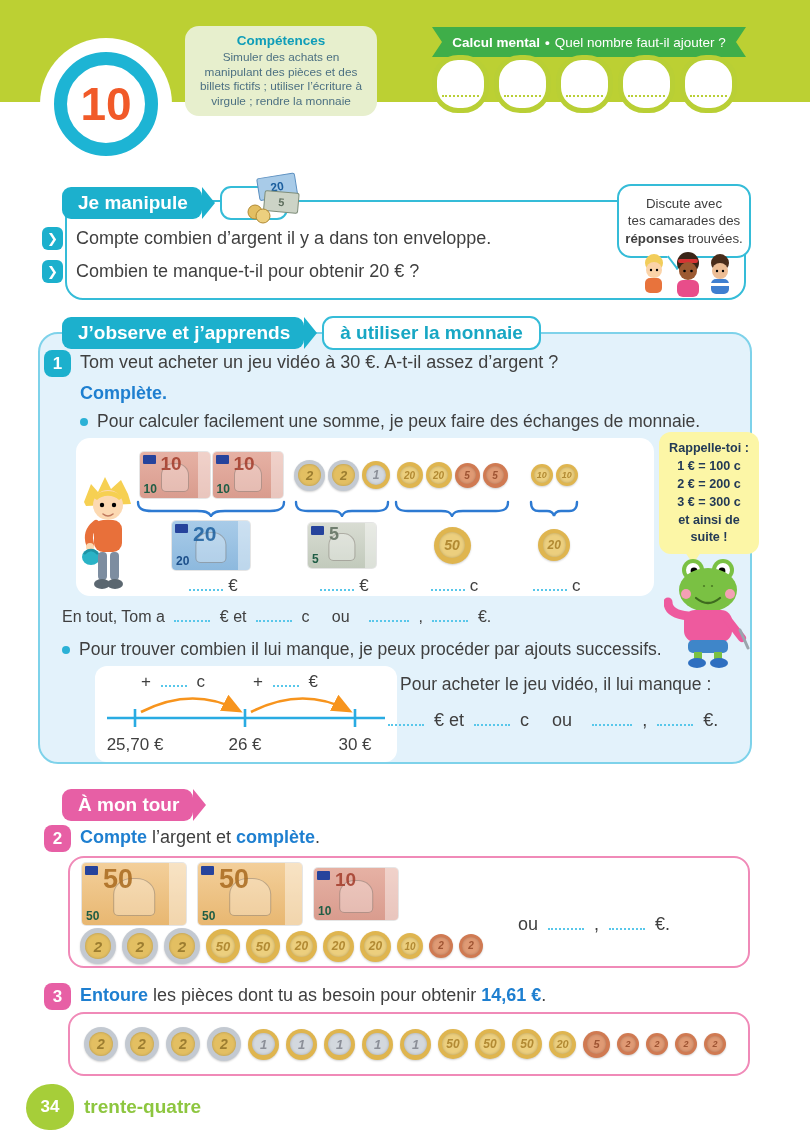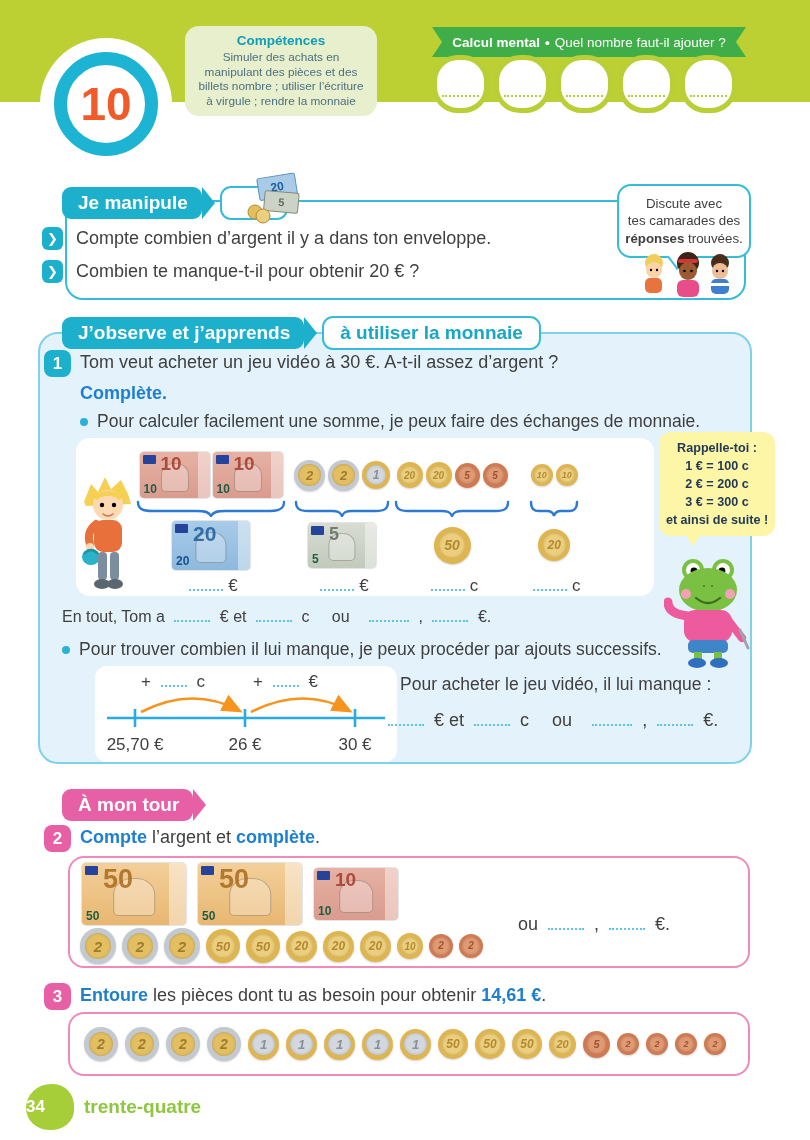--- a/index.html
+++ b/index.html
@@ -62,21 +62,21 @@
 
   .bl{display:inline-block;height:13px;border-bottom:2px dotted #58c7ea;margin:0 5px;vertical-align:baseline}
   .w26{width:26px}.w34{width:34px}.w36{width:36px}.w40{width:40px}.w58{width:58px}
   .sp{margin-left:18px;margin-right:10px}
 
   
   .bubble{left:617px;top:184px;width:134px;background:#fff;border:2.5px solid #35bcd8;border-radius:14px;
           padding:9px 5px;text-align:center;font-size:13.3px;line-height:1.3;z-index:5}
   .bubble::after{content:'';position:absolute;left:50px;bottom:-9px;width:14px;height:14px;background:#fff;
                  border-right:2.5px solid #35bcd8;border-bottom:2.5px solid #35bcd8;transform:rotate(45deg) skew(8deg,8deg)}
-  .ybubble{left:659px;top:432px;width:116px;background:#fcf6a6;border-radius:12px;padding:8px 3px 7px;
+  .ybubble{left:659px;top:432px;width:100px;background:#fcf6a6;border-radius:12px;padding:8px 3px 7px;
            text-align:center;font-weight:bold;font-size:12.6px;line-height:1.42;color:#233a56;z-index:5}
   .ybubble::after{content:'';position:absolute;left:26px;bottom:-10px;
                   border-left:8px solid transparent;border-right:8px solid transparent;border-top:12px solid #fcf6a6}
 
   
   .bill{position:relative;border-radius:4px;flex:0 0 auto;box-shadow:0 0 0 1px rgba(0,0,0,.10)}
   .bill::after{content:'';position:absolute;top:0;right:0;width:16%;height:100%;
                background:rgba(255,255,255,.42);border-radius:0 4px 4px 0}
   .bill .flag{position:absolute;left:3px;top:3px;width:13px;height:9px;background:#26439c;border-radius:1px}
   .bill .big{position:absolute;left:21px;top:1px;font-weight:bold;opacity:.85}
@@ -132,42 +132,42 @@
   .g-bot{height:54px;display:flex;align-items:center;justify-content:center;margin-top:1px}
   .g-ans{margin-top:4px;font-size:17px}
 
   
   .nlbox{left:95px;top:666px;width:302px;height:96px;background:#fff;border-radius:12px}
   .jumplab{position:absolute;font-size:17px;white-space:nowrap}
 
   
   .pageblob{left:26px;top:1084px;width:48px;height:46px;background:#a6ce39;
             border-radius:55% 45% 50% 50% / 55% 50% 45% 50%;
-            display:flex;align-items:center;color:#fff;font-weight:bold;font-size:17px}
+            display:flex;align-items:center;justify-content:center;color:#fff;font-weight:bold;font-size:17px}
   .pageword{left:84px;top:1096px;color:#8dc63f;font-weight:bold;font-size:19px}
 
   .money-ico{position:absolute;right:-24px;top:-16px}
   svg text{font-family:"Liberation Sans","DejaVu Sans",sans-serif}
 </style>
 </head>
 <body>
 
 <div class="page">
 
   <div class="abs green-band"></div>
 
   <div class="abs lesson-circle">
     <div class="lesson-ring">
       <span class="lesson-num">10</span>
     </div>
   </div>
 
   <div class="abs comp-box">
     <div class="comp-title">Compétences</div>
-    <div class="comp-body">Simuler des achats en manipulant des pièces et des billets nombre ; utiliser l’écriture à virgule ; rendre la monnaie</div>
+    <div class="comp-body">Simuler des achats en manipulant des pièces et des billets fictifs ; utiliser l’écriture à virgule ; rendre la monnaie</div>
   </div>
 
   <div class="abs ribbon">
     <b>Calcul mental</b>
     <span class="dot">•</span>
     <span>Quel nombre faut-il ajouter ?</span>
   </div>
   <div class="abs ovals">
     <div class="oval"></div>
     <div class="oval"></div>

